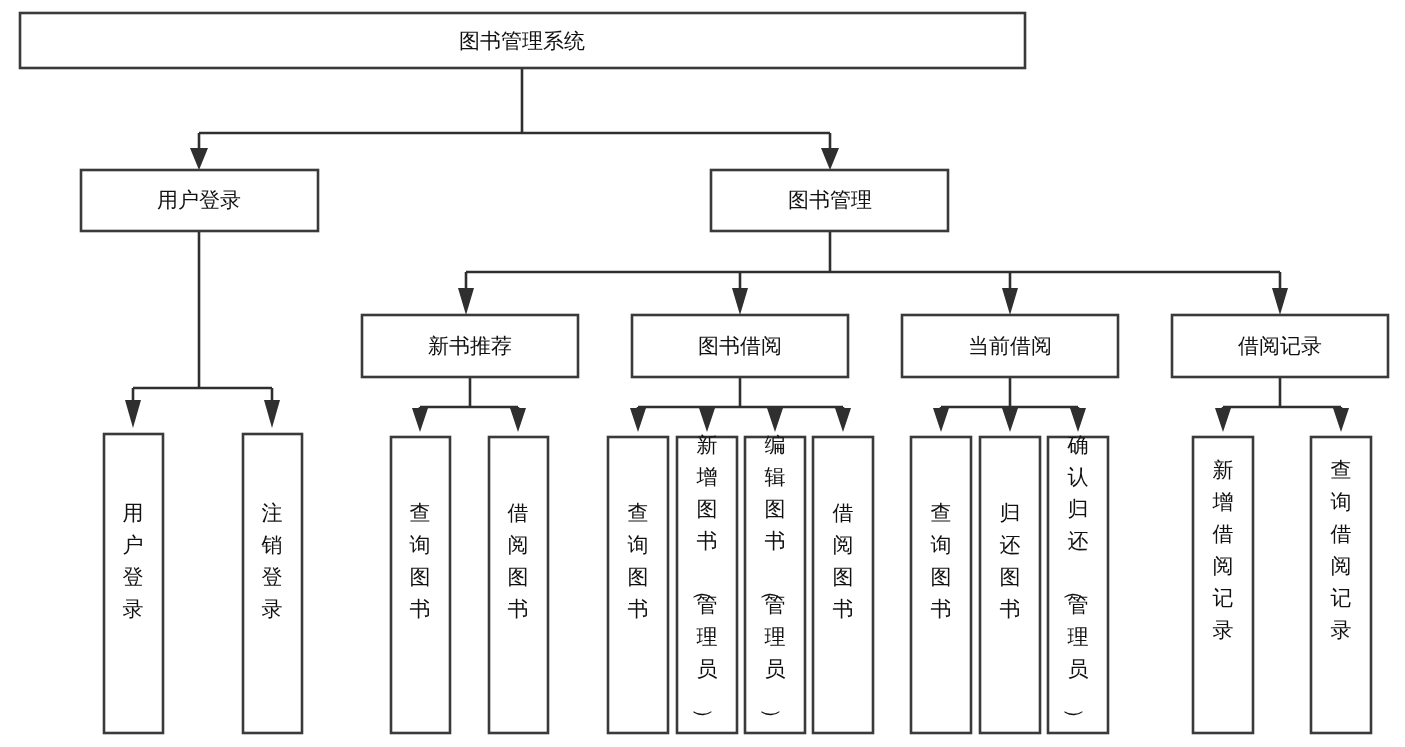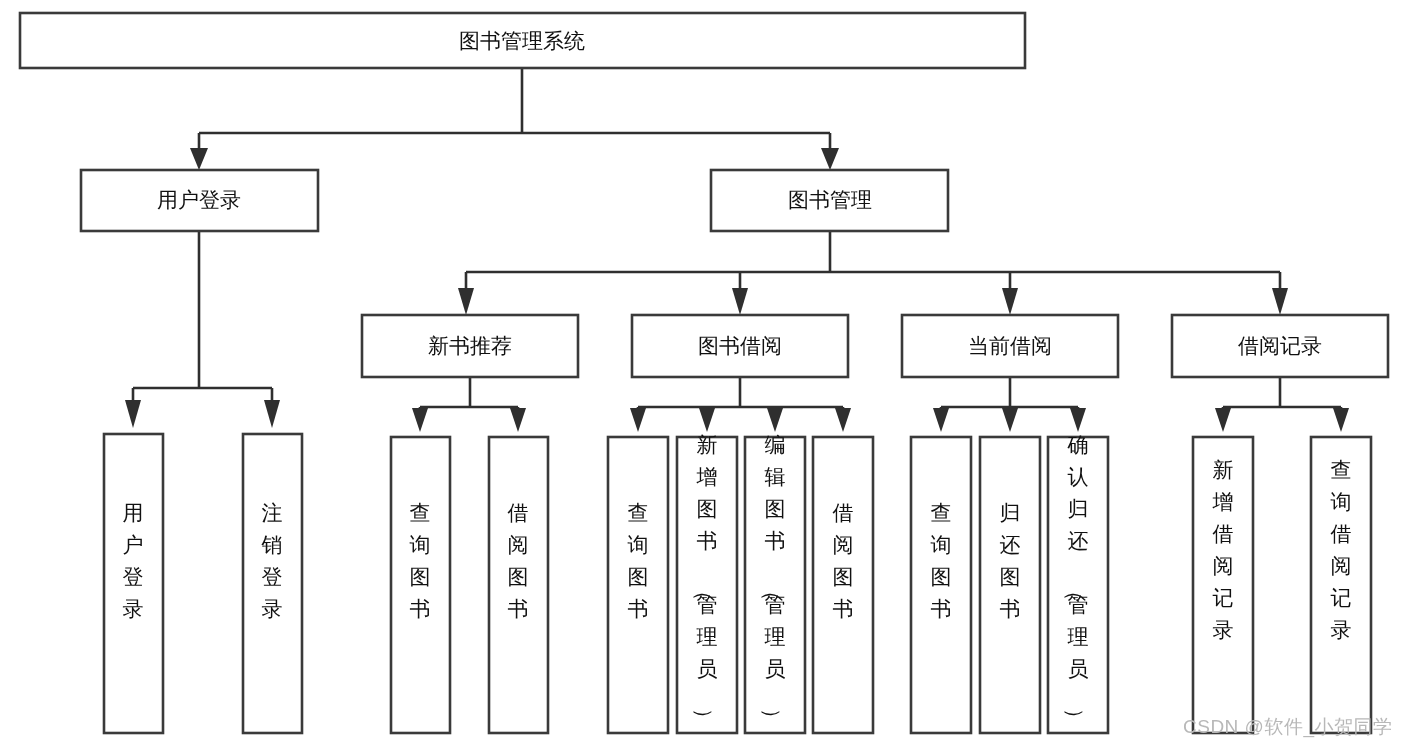--- a/index.html
+++ b/index.html
@@ -239,15 +239,14 @@
       <rect class="node-box" x="1193" y="437" width="60" height="296"></rect>
       <text class="node-label-v" x="1223" y="477"><tspan x="1223" y="477">新</tspan><tspan x="1223" y="509">增</tspan><tspan x="1223" y="541">借</tspan><tspan x="1223" y="573">阅</tspan><tspan x="1223" y="605">记</tspan><tspan x="1223" y="637">录</tspan></text>
     </g>
     <g>
       <rect class="node-box" x="1311" y="437" width="60" height="296"></rect>
       <text class="node-label-v" x="1341" y="477"><tspan x="1341" y="477">查</tspan><tspan x="1341" y="509">询</tspan><tspan x="1341" y="541">借</tspan><tspan x="1341" y="573">阅</tspan><tspan x="1341" y="605">记</tspan><tspan x="1341" y="637">录</tspan></text>
     </g>
 
   </svg>
 
-  <div class="watermark-text">CSDN @软件_小贺同学</div>
 
 </div>
 
 </body></html>

